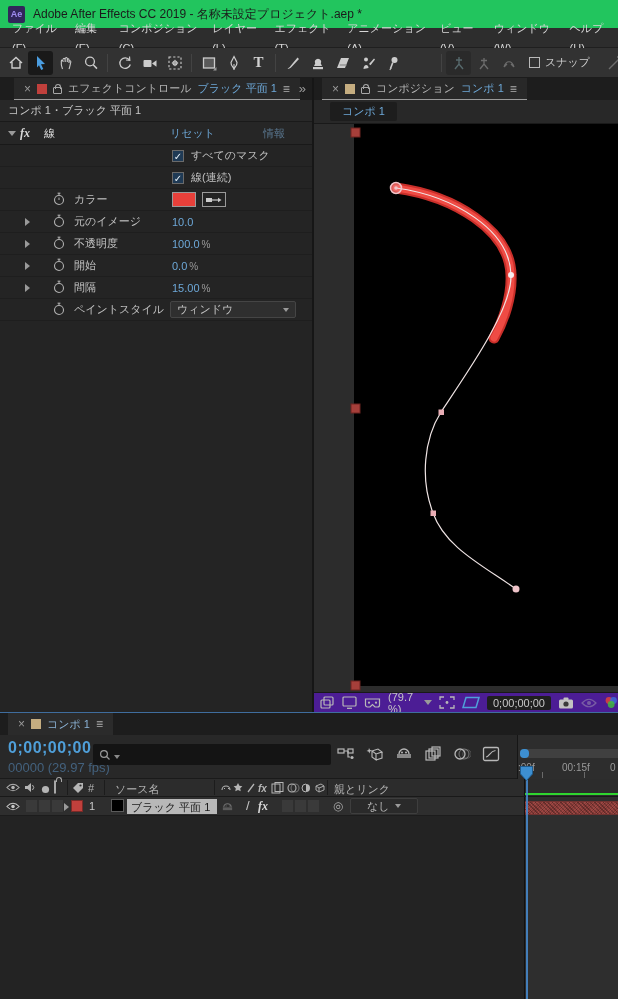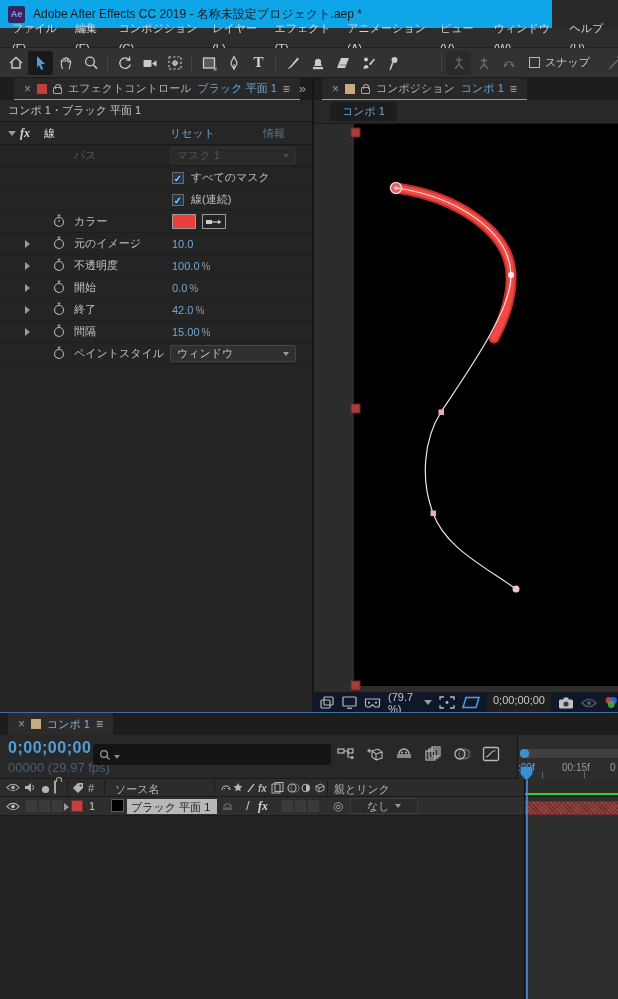--- a/index.html
+++ b/index.html
@@ -1,20 +1,20 @@
 <!DOCTYPE html>
 <html><head>
 <meta charset="utf-8">
 <style>
   *{margin:0;padding:0;box-sizing:border-box;font-family:"Liberation Sans",sans-serif;}
   html,body{background:#000;}
   .window{position:relative;width:618px;height:999px;background:#282828;overflow:hidden;font-size:11px;color:#c8c8c8;}
 
   
-  .titlebar{position:absolute;left:0;top:0;width:552px;height:28px;background:#0ea5e9;display:flex;align-items:center;padding-left:8px;gap:8px;}
+  .titlebar{position:absolute;left:0;top:0;width:618px;height:28px;background:#22c55e;display:flex;align-items:center;padding-left:8px;gap:8px;}
   .ae-badge{width:17px;height:17px;background:#31265a;color:#a08cf0;font-size:9px;font-weight:bold;display:flex;align-items:center;justify-content:center;border-radius:2px;}
   .title-text{color:#1b1b1b;font-size:12px;}
 
   
   .menubar{position:absolute;left:0;top:28px;width:618px;height:20px;background:#2d2d2d;display:flex;align-items:center;padding-left:6px;border-bottom:1px solid #1f1f1f;}
   .menu-item{padding:0 6px;color:#d6d6d6;font-size:11px;line-height:20px;cursor:default;}
 
   
   .toolbar{position:absolute;left:0;top:48px;width:618px;height:30px;background:#323232;display:flex;align-items:center;padding-left:3px;border-bottom:1px solid #1c1c1c;}
   .tool{width:25px;height:24px;display:flex;align-items:center;justify-content:center;border-radius:3px;flex:0 0 auto;}
@@ -67,21 +67,21 @@
   .dropdown.disabled .dd-ar{border-top-color:#4a4a4a;}
   .checkbox{position:absolute;left:172px;width:12px;height:12px;background:#1f3a55;border:1px solid #6a6a6a;color:#e8f2fa;font-size:10px;line-height:11px;text-align:center;}
   .cb-label{position:absolute;left:191px;color:#c2c2c2;}
   .swatch{position:absolute;left:172px;width:24px;height:15px;background:#e8403a;border:1px solid #9a9a9a;}
   .pickbox{position:absolute;left:202px;width:24px;height:15px;border:1px solid #9a9a9a;display:flex;align-items:center;justify-content:center;}
 
   
   .comp-bc-row{height:24px;background:#282828;border-bottom:1px solid #191919;display:flex;align-items:center;padding-left:16px;}
   .comp-bc{background:#1d1d1d;border-radius:2px;padding:2px 12px;color:#6da8d8;}
   .viewport{position:relative;width:100%;height:568px;background:#2c2c2c;overflow:hidden;}
-  .comp-bottom{height:20px;background:#0f172a;border-top:1px solid #191919;display:flex;padding-left:6px;gap:7px;position:relative;}
+  .comp-bottom{height:20px;background:#4c1d95;border-top:1px solid #191919;display:flex;align-items:center;padding-left:6px;gap:7px;position:relative;}
   .cb-icon{display:flex;align-items:center;justify-content:center;flex:0 0 auto;}
   .zoom-ctl{display:flex;align-items:center;gap:4px;color:#c6c6c6;}
   .tc-box{color:#c8c8c8;background:#1f1f1f;padding:1px 6px;border-radius:2px;}
 
   
   .timeline{position:absolute;left:0;top:712px;width:618px;height:287px;background:#232323;border-top:1px solid #3f6d9e;}
   .tl-tabbar{height:22px;background:#1d1d1d;display:flex;align-items:center;}
   .tl-tab{height:22px;display:flex;align-items:center;gap:6px;padding:0 10px;background:#2b2b2b;}
   .tl-tab .tab-title{color:#8bb3d6;}
   .tl-controls{height:44px;background:#282828;position:relative;border-bottom:1px solid #1a1a1a;}
@@ -265,27 +265,20 @@
     <div class="ec-breadcrumb">コンポ 1・ブラック 平面 1</div>
     <div class="ec-effect-head">
       <span class="chev-down"></span>
       <span class="fx-badge">fx</span>
       <span class="effect-name">線</span>
       <span class="reset-link">リセット</span>
       <span class="info-link">情報</span>
     </div>
     <div class="ec-rows">
       <div class="row">
-        <span class="rlabel dim">パス</span>
-        <span class="dropdown disabled">
-            <span>マスク 1</span>
-            <span class="dd-ar"></span>
-          </span>
-      </div>
-      <div class="row">
         <span class="checkbox">✓</span>
         <span class="cb-label">すべてのマスク</span>
       </div>
       <div class="row">
         <span class="checkbox">✓</span>
         <span class="cb-label">線(連続)</span>
       </div>
       <div class="row">
         <span class="stopwatch"><svg width="14" height="14" viewBox="0 0 14 14">
               <circle cx="7" cy="8" r="4.5" fill="none" stroke="#b0b0b0" stroke-width="1.1"></circle>
@@ -325,30 +318,20 @@
       </div>
       <div class="row">
         <span class="rchev chev-right"></span>
         <span class="stopwatch"><svg width="14" height="14" viewBox="0 0 14 14">
               <circle cx="7" cy="8" r="4.5" fill="none" stroke="#b0b0b0" stroke-width="1.1"></circle>
               <line x1="7" y1="1.2" x2="7" y2="3.6" stroke="#b0b0b0" stroke-width="1.1"></line>
               <line x1="5.6" y1="1.2" x2="8.4" y2="1.2" stroke="#b0b0b0" stroke-width="1.1"></line>
             </svg></span>
         <span class="rlabel">開始</span>
         <span class="val"><span>0.0</span><span class="unit">%</span></span>
-      </div>
-      <div class="row">
-        <span class="rchev chev-right"></span>
-        <span class="stopwatch"><svg width="14" height="14" viewBox="0 0 14 14">
-              <circle cx="7" cy="8" r="4.5" fill="none" stroke="#b0b0b0" stroke-width="1.1"></circle>
-              <line x1="7" y1="1.2" x2="7" y2="3.6" stroke="#b0b0b0" stroke-width="1.1"></line>
-              <line x1="5.6" y1="1.2" x2="8.4" y2="1.2" stroke="#b0b0b0" stroke-width="1.1"></line>
-            </svg></span>
-        <span class="rlabel">終了</span>
-        <span class="val"><span>42.0</span><span class="unit">%</span></span>
       </div>
       <div class="row">
         <span class="rchev chev-right"></span>
         <span class="stopwatch"><svg width="14" height="14" viewBox="0 0 14 14">
               <circle cx="7" cy="8" r="4.5" fill="none" stroke="#b0b0b0" stroke-width="1.1"></circle>
               <line x1="7" y1="1.2" x2="7" y2="3.6" stroke="#b0b0b0" stroke-width="1.1"></line>
               <line x1="5.6" y1="1.2" x2="8.4" y2="1.2" stroke="#b0b0b0" stroke-width="1.1"></line>
             </svg></span>
         <span class="rlabel">間隔</span>
         <span class="val"><span>15.00</span><span class="unit">%</span></span>

